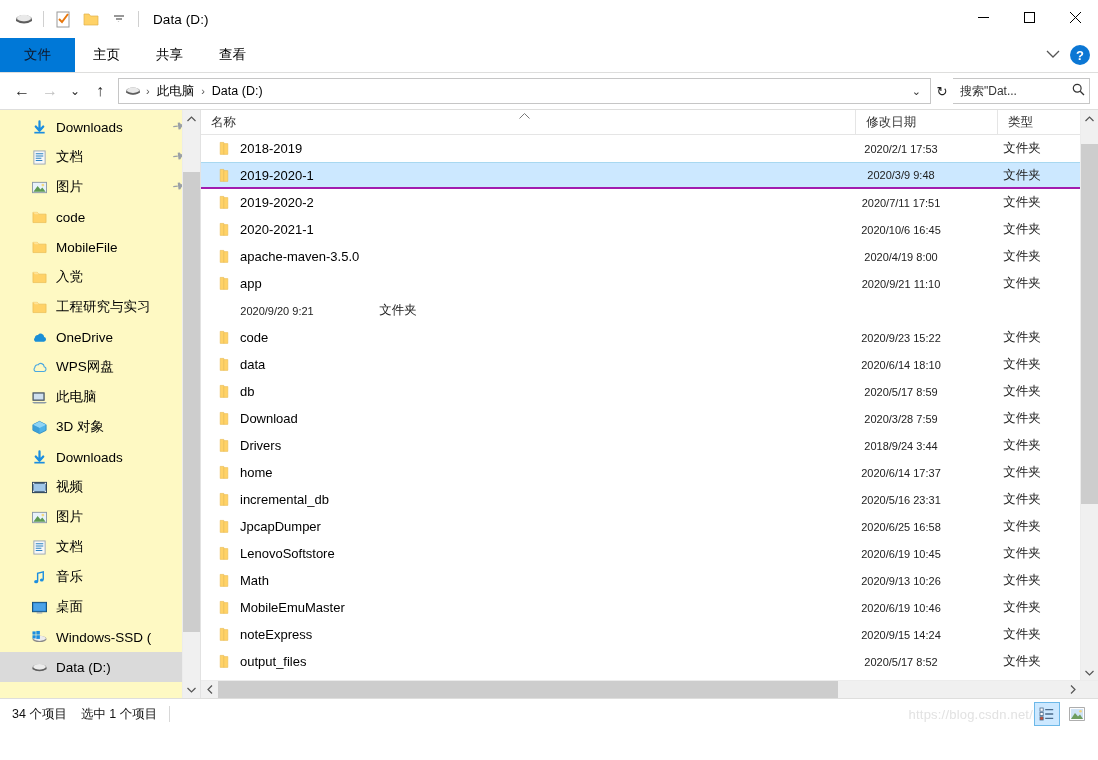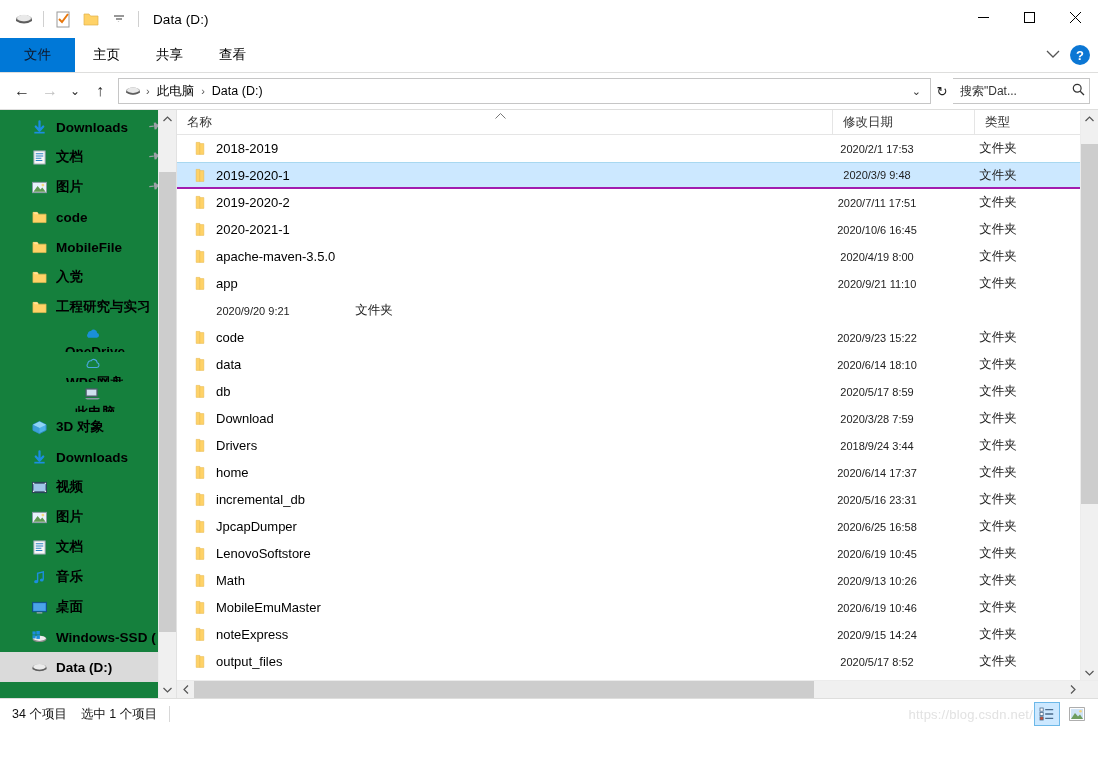--- a/index.html
+++ b/index.html
@@ -179,25 +179,24 @@
 
   
   .main {
     display: flex;
     height: 588px;
     border-top: 1px solid #dededd;
   }
 
   
   .navpane {
-    width: 176px;
+    width: 200px;
     position: relative;
     overflow: hidden;
-    background: #15803d;
-    font-weight: bold;
+    background: #fef9c3;
   }
   .nav-list { padding-top: 2px; }
   .nav-item {
     height: 30px;
     display: flex;
     align-items: center;
     padding-left: 8px;
     font-size: 13.5px;
     color: #000;
     white-space: nowrap;
@@ -214,21 +213,21 @@
   }
   .nav-label { overflow: hidden; }
   .pin {
     position: absolute;
     right: 14px;
     color: #9aa0a6;
     font-size: 12px;
     transform: rotate(38deg);
   }
   .indent1 { padding-left: 28px; }
-  .indent0 { padding-left: 14px; flex-direction: column; }
+  .indent0 { padding-left: 28px; }
 
   
   .vscroll {
     position: absolute;
     top: 0; right: 0;
     width: 17px;
     height: 100%;
     background: #f0f0f0;
     border-left: 1px solid #ececec;
   }

